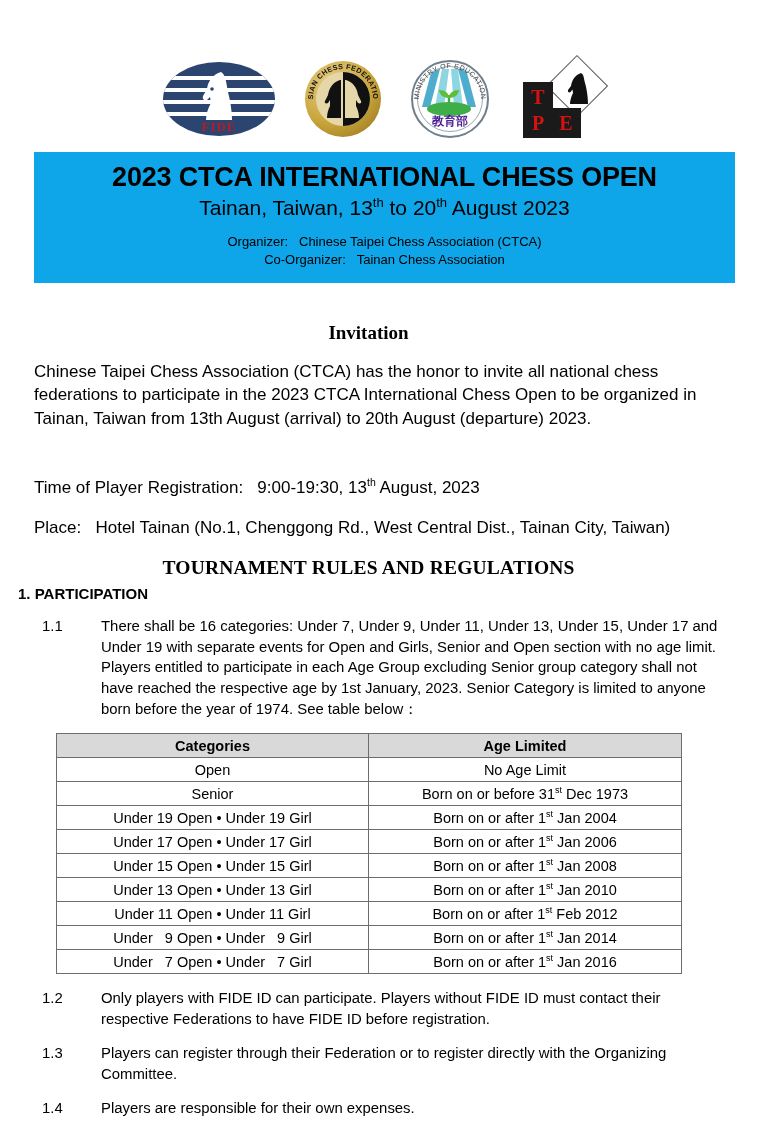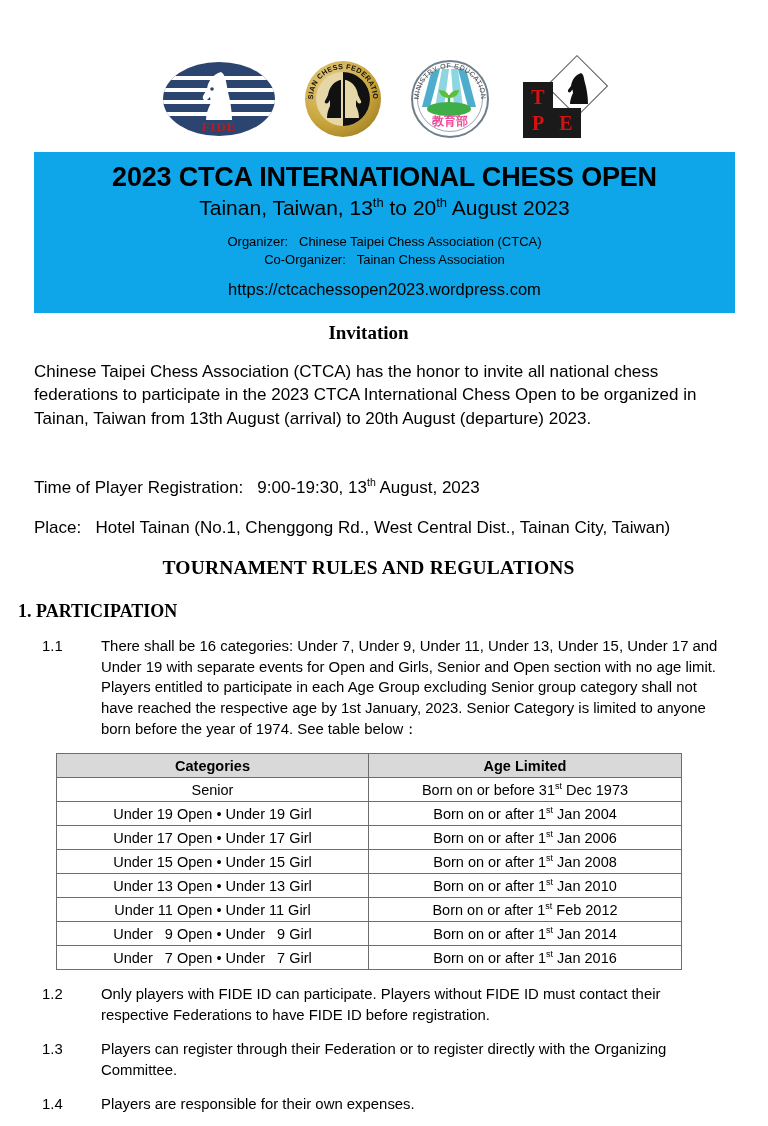--- a/index.html
+++ b/index.html
@@ -89,21 +89,21 @@
     border-radius: 50%;
     border: 1px solid #9aa7b1;
     box-sizing: border-box;
     overflow: hidden;
   }
   .moe-arc-text {
     position: absolute; left: 0; top: 0; width: 78px; height: 78px;
   }
   .moe-cn {
     position: absolute; left: 0; right: 0; bottom: 8px;
-    text-align: center; font-size: 12px; font-weight: bold; color: #ec4899;
+    text-align: center; font-size: 12px; font-weight: bold; color: #4c1d95;
     font-family: "DejaVu Sans", sans-serif;
   }
 
   
   .logo-tpe { width: 86px; height: 82px; }
   .tpe-sq {
     position: absolute;
     width: 30px; height: 30px;
     background: #1a1a1a;
     color: #d31212;
@@ -187,24 +187,24 @@
 
   .rules-title {
     text-align: center;
     font-family: "Liberation Serif", serif;
     font-weight: bold;
     font-size: 19.5px;
     margin: 18px 0 0 0;
     letter-spacing: 0.2px;
   }
   .section-title {
-    font-family: Liberation Serif, serif;
-    font-weight: bold;
-    font-size: 18px;
-    margin: 22px 0 0 0;
+    font-family: Liberation Sans, sans-serif;
+    font-weight: bold;
+    font-size: 15px;
+    margin: 6px 0 0 0;
   }
 
   .clause {
     display: flex;
     font-size: 14.9px;
     line-height: 1.38;
     margin-left: 24px;
     margin-top: 14px;
     gap: 33px;
   }
@@ -314,21 +314,20 @@
 
 <div class="header-block">
   <div class="hdr-title">2023 CTCA INTERNATIONAL CHESS OPEN</div>
   <div class="hdr-sub"><span>Tainan, Taiwan, 13</span><sup>th</sup><span> to 20</span><sup>th</sup><span> August 2023</span></div>
 
   <div class="hdr-org">
     <div><span class="lbl">Organizer:</span>&nbsp;&nbsp;&nbsp;<span>Chinese Taipei Chess Association (CTCA)</span></div>
     <div><span class="lbl">Co-Organizer:</span>&nbsp;&nbsp;&nbsp;<span>Tainan Chess Association</span></div>
   </div>
 
-  <div class="hdr-url">https://ctcachessopen2023.wordpress.com</div>
 </div>
 
 <div class="content">
 
   <div class="invitation-title">Invitation</div>
 
   <p class="para para-justify">Chinese Taipei Chess Association (CTCA) has the honor to invite all national chess federations to participate in the 2023 CTCA International Chess Open to be organized in Tainan, Taiwan from 13th August (arrival) to 20th August (departure) 2023.</p>
 
   <div class="gap-12"></div>
 
@@ -352,20 +351,24 @@
           <col class="c2">
         </colgroup>
       <thead>
         <tr>
           <th>Categories</th>
           <th>Age Limited</th>
         </tr>
       </thead>
       <tbody>
         <tr>
+          <td>Open</td>
+          <td><span>No Age Limit</span><sup></sup><span></span></td>
+        </tr>
+        <tr>
           <td>Senior</td>
           <td><span>Born on or before 31</span><sup>st</sup><span> Dec 1973</span></td>
         </tr>
         <tr>
           <td>Under 19 Open • Under 19 Girl</td>
           <td><span>Born on or after 1</span><sup>st</sup><span> Jan 2004</span></td>
         </tr>
         <tr>
           <td>Under 17 Open • Under 17 Girl</td>
           <td><span>Born on or after 1</span><sup>st</sup><span> Jan 2006</span></td>

